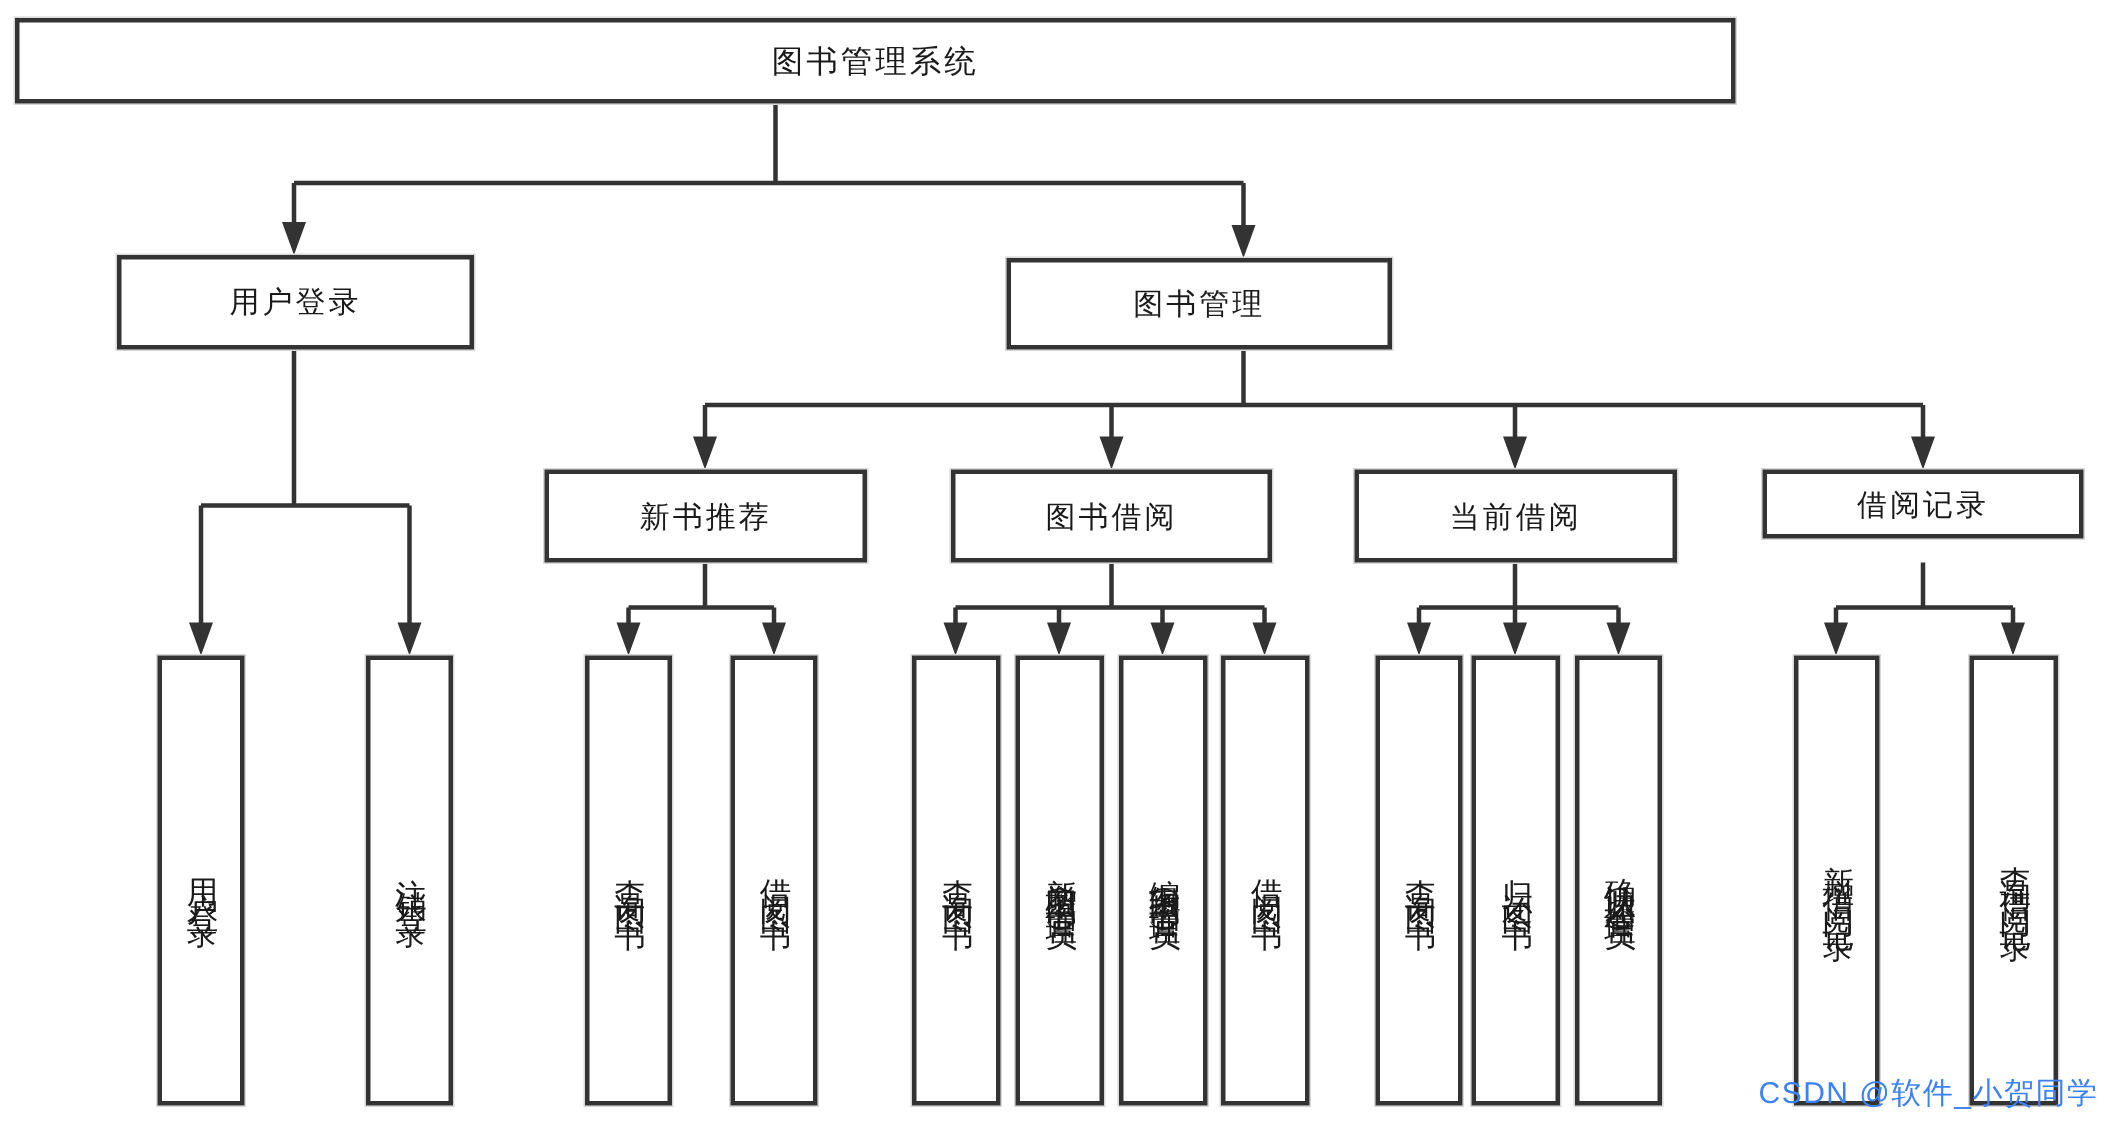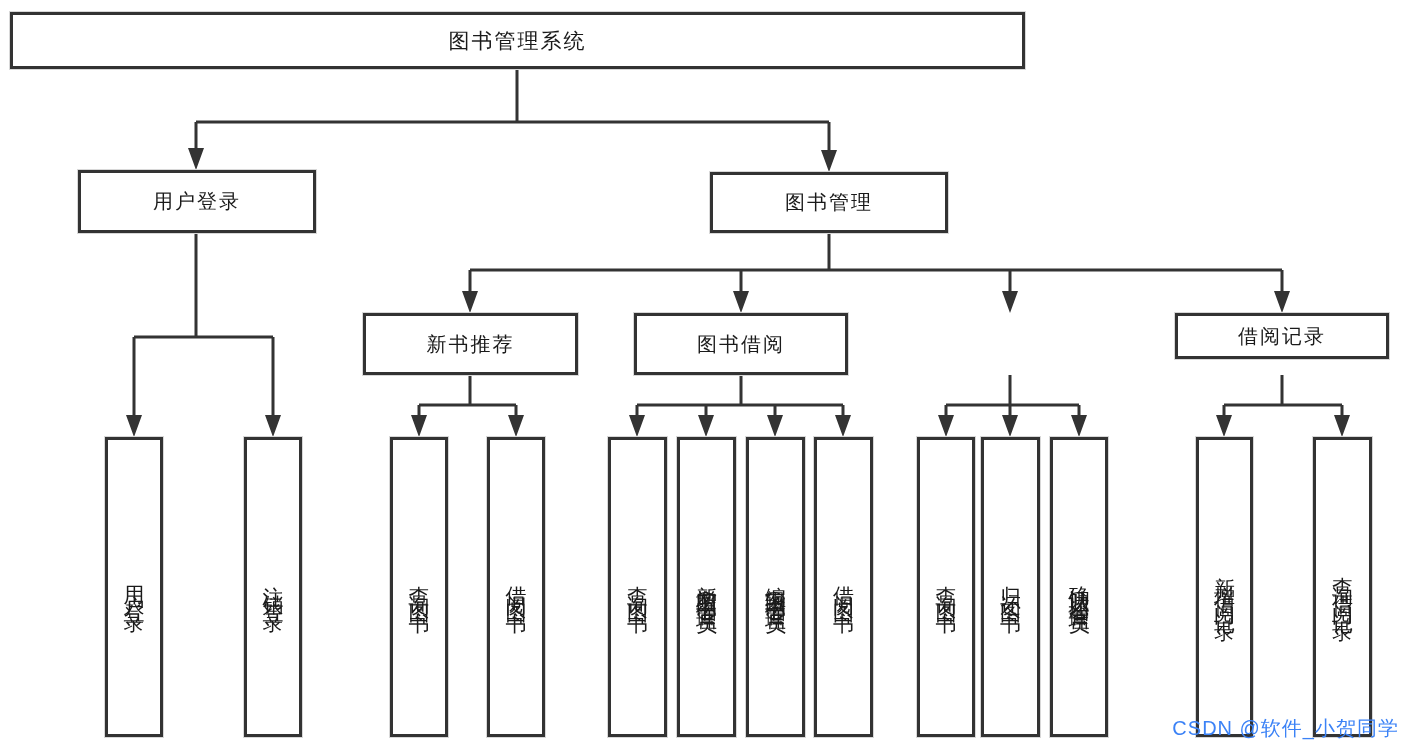--- a/index.html
+++ b/index.html
@@ -83,36 +83,39 @@
          M698 415 L714 415 L706 437 Z
          M767 415 L783 415 L775 437 Z
          M835 415 L851 415 L843 437 Z
          M938 415 L954 415 L946 437 Z
          M1002 415 L1018 415 L1010 437 Z
          M1071 415 L1087 415 L1079 437 Z
          M1216 415 L1232 415 L1224 437 Z
          M1334 415 L1350 415 L1342 437 Z" fill="#333333" stroke="none"></path>
   </svg>
 
-  <div class="box root" style="left:10px; top:12px; width:1015px; height:57px">
+  <div class="box root" style="left:10px; top:12px; width:1147px; height:57px">
     <span>图书管理系统</span>
   </div>
 
   <div class="box" style="left:78px; top:170px; width:238px; height:63px">
     <span>用户登录</span>
   </div>
-  <div class="box" style="left:710px; top:172px; width:238px; height:61px">
+  <div class="box" style="left:671px; top:172px; width:257px; height:61px">
     <span>图书管理</span>
   </div>
 
   <div class="box" style="left:634px; top:313px; width:214px; height:62px">
     <span>图书借阅</span>
   </div>
   <div class="box" style="left:363px; top:313px; width:215px; height:62px">
     <span>新书推荐</span>
+  </div>
+  <div class="box" style="left:903px; top:313px; width:215px; height:62px">
+    <span>当前借阅</span>
   </div>
   <div class="box" style="left:1175px; top:313px; width:214px; height:46px">
     <span>借阅记录</span>
   </div>
 
   <div class="box vbox" style="left:105px; top:437px; width:58px; height:300px">
     <span>用户登录</span>
   </div>
   <div class="box vbox" style="left:244px; top:437px; width:58px; height:300px">
     <span>注销登录</span>

